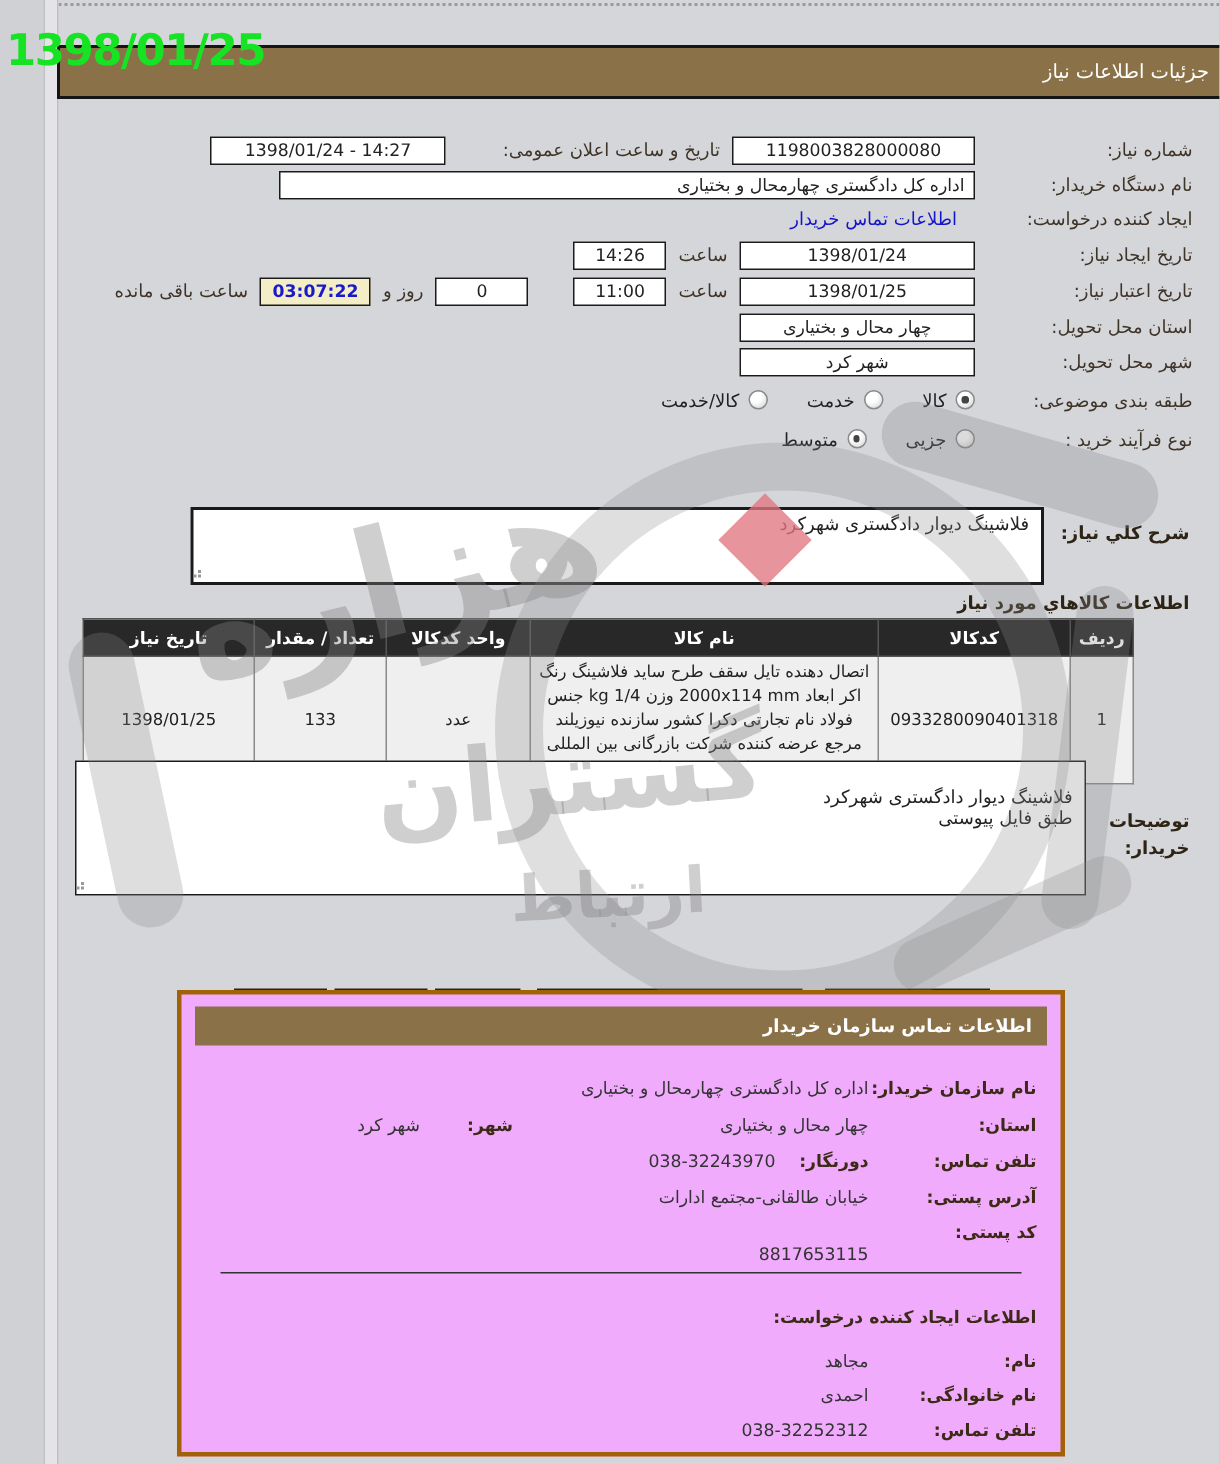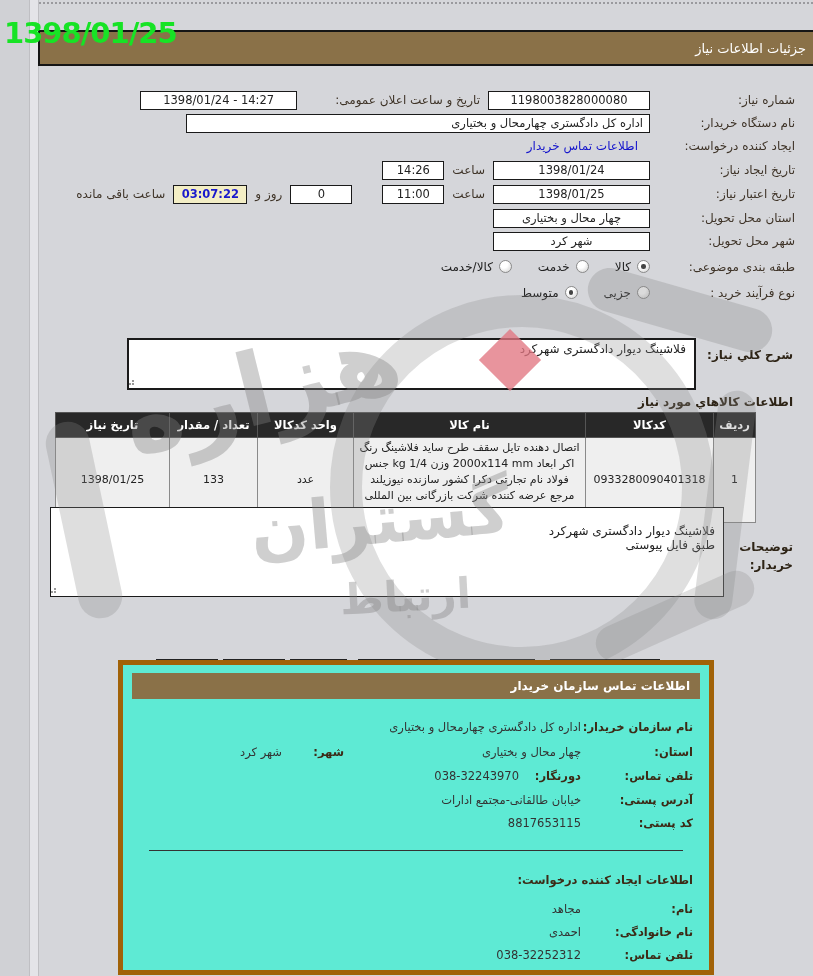--- a/index.html
+++ b/index.html
@@ -46,22 +46,22 @@
   table.items td{border:1px solid #8a8a8a;font-size:11px;text-align:center;vertical-align:middle;
                  padding:2px 4px;height:64px;color:#222;line-height:1.45;}
   td.ltr{direction:ltr;}
 
   .btn-row{position:absolute;right:153px;top:611px;display:flex;align-items:center;z-index:3;}
   .btn{height:20px;border:1.5px solid #222;display:flex;align-items:center;justify-content:center;
        cursor:pointer;flex:none;font-size:13px;margin-top:48px;}
   .btn.green{background:#e9f6e2;}
   .btn.pink{background:#f8d9d9;}
 
-  .panel{position:absolute;left:118px;top:660px;width:586px;height:305px;background:#5eead4;
-         border:5px solid #a16207;z-index:7;}
+  .panel{position:absolute;left:118px;top:660px;width:586px;height:305px;background:#f0abfc;
+         border:3px solid #a16207;z-index:7;}
   .panel-header{position:absolute;left:9px;right:9px;top:8px;height:26px;background:#8a7148;
                 color:#fff;font-weight:bold;display:flex;align-items:center;padding:0 10px;}
   .prow{position:absolute;right:16px;left:16px;display:flex;align-items:flex-start;font-size:11.5px;}
   .plabel{font-weight:bold;color:#3c2a16;width:112px;flex:none;}
   .pvalue{width:237px;flex:none;color:#333;}
   .plabel2{font-weight:bold;color:#3c2a16;width:62px;flex:none;}
   .pvalue2{flex:1;color:#333;}
   .p-hr{position:absolute;left:26px;right:26px;top:185px;border-top:1.5px solid #333;}
   .p-title{position:absolute;right:16px;top:208px;font-weight:bold;color:#3c2a16;font-size:11.5px;}
 
@@ -239,21 +239,21 @@
       <span class="plabel">تلفن تماس:</span>
       <span class="plabel2">دورنگار:</span>
       <span class="pvalue2" style="direction:ltr;text-align:right;">038-32243970</span>
     </div>
     <div class="prow" style="top:128px;">
       <span class="plabel">آدرس پستی:</span>
       <span class="pvalue2">خیابان طالقانی-مجتمع ادارات</span>
     </div>
     <div class="prow" style="top:151px;">
       <span class="plabel">کد پستی:</span>
-      <span class="pvalue2" style="direction:ltr;text-align:right;">8817653115</span>
+      <span class="pvalue2" style="direction:ltr;text-align:right;margin-top:15px;">8817653115</span>
     </div>
 
     <div class="p-hr"></div>
     <div class="p-title">اطلاعات ایجاد کننده درخواست:</div>
 
     <div class="prow" style="top:237px;">
       <span class="plabel">نام:</span>
       <span class="pvalue2">مجاهد</span>
     </div>
     <div class="prow" style="top:260px;">

